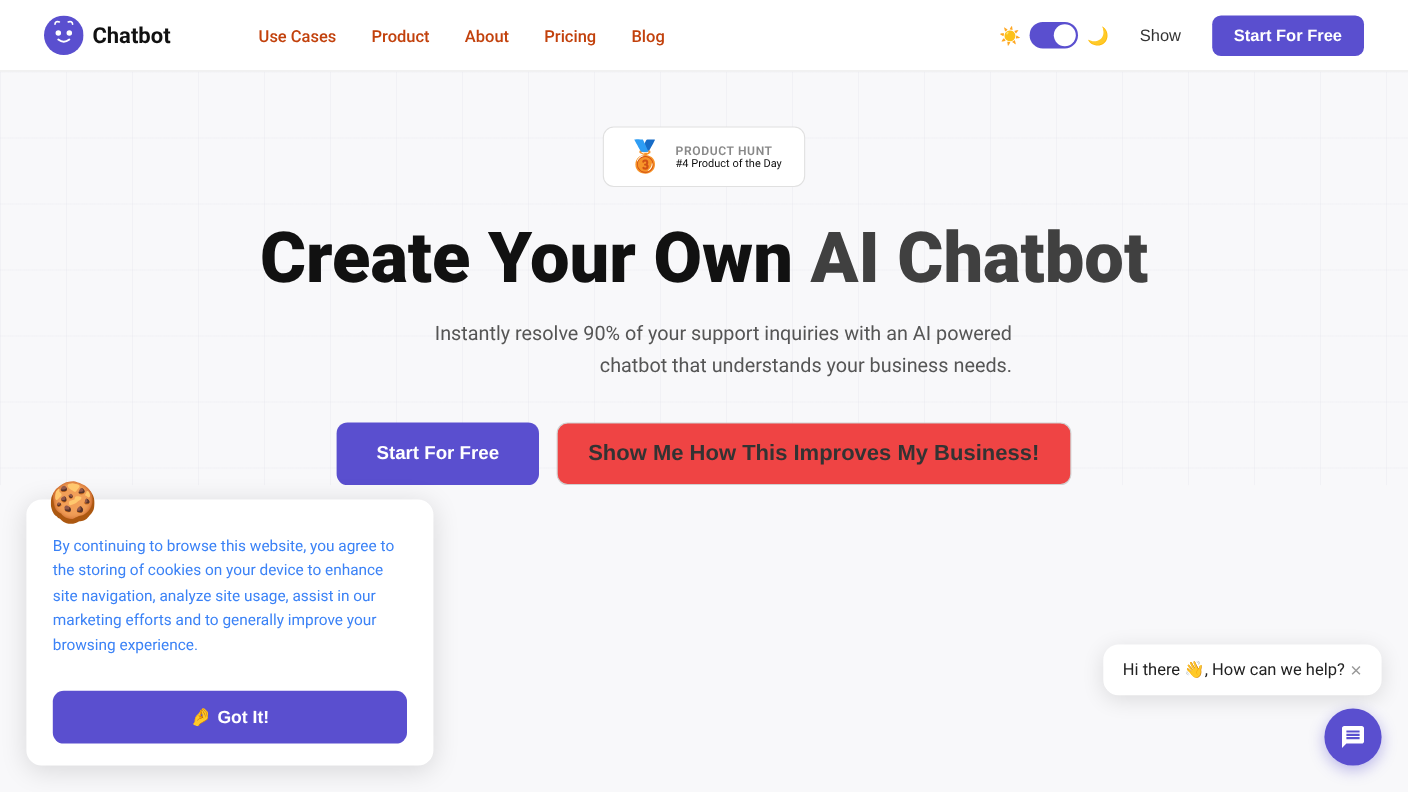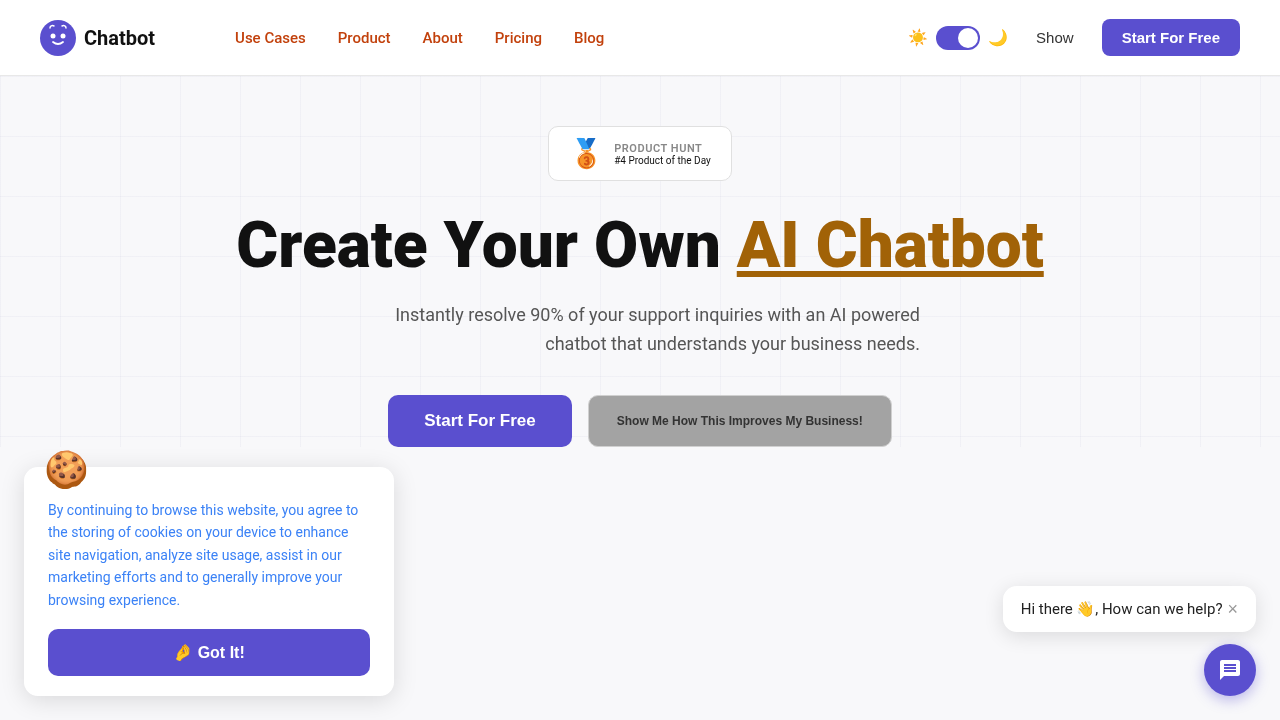--- a/index.html
+++ b/index.html
@@ -7,21 +7,21 @@
       font-family: -apple-system, BlinkMacSystemFont, 'Segoe UI', Roboto, sans-serif;
       background: #f8f8fa;
       min-height: 720px;
       overflow: hidden;
     }
 
     
     nav {
       background: #fff;
       border-bottom: 1px solid #e8e8e8;
-      height: 76px;
+      height: 65px;
       display: flex;
       align-items: center;
       padding: 0 40px;
       position: relative;
       z-index: 10;
     }
     .nav-logo {
       display: flex;
       align-items: center;
       gap: 8px;
@@ -153,22 +153,21 @@
       font-size: 64px;
       font-weight: 900;
       line-height: 1.1;
       text-align: center;
       color: #111;
       position: relative;
       z-index: 1;
       max-width: 820px;
     }
     .hero-title .accent {
-      color: #a16207;
-      text-decoration: underline;
+      color: #404040;
     }
 
     .hero-subtitle {
       font-size: 18px;
       color: #555;
       text-align: right;
       max-width: 560px;
       line-height: 1.6;
       margin-top: 20px;
       position: relative;
@@ -186,26 +185,26 @@
       background: #5a4fcf;
       color: #fff;
       border: none;
       border-radius: 10px;
       padding: 16px 36px;
       font-size: 17px;
       font-weight: 700;
       cursor: pointer;
     }
     .btn-secondary {
-      background: #a3a3a3;
+      background: #ef4444;
       color: #333;
       border: 1.5px solid #d0d0d0;
       border-radius: 10px;
       padding: 16px 28px;
-      font-size: 12px;
+      font-size: 20px;
       font-weight: 600;
       cursor: pointer;
     }
 
     
     .cookie-banner {
       position: fixed;
       bottom: 24px;
       left: 24px;
       width: 370px;
@@ -231,21 +230,21 @@
       display: block;
       width: 100%;
       background: #5a4fcf;
       color: #fff;
       border: none;
       border-radius: 10px;
       padding: 14px;
       font-size: 16px;
       font-weight: 700;
       cursor: pointer;
-      margin-top: 18px;
+      margin-top: 30px;
       text-align: center;
     }
 
     
     .chat-widget {
       position: fixed;
       bottom: 24px;
       right: 24px;
       z-index: 100;
     }

